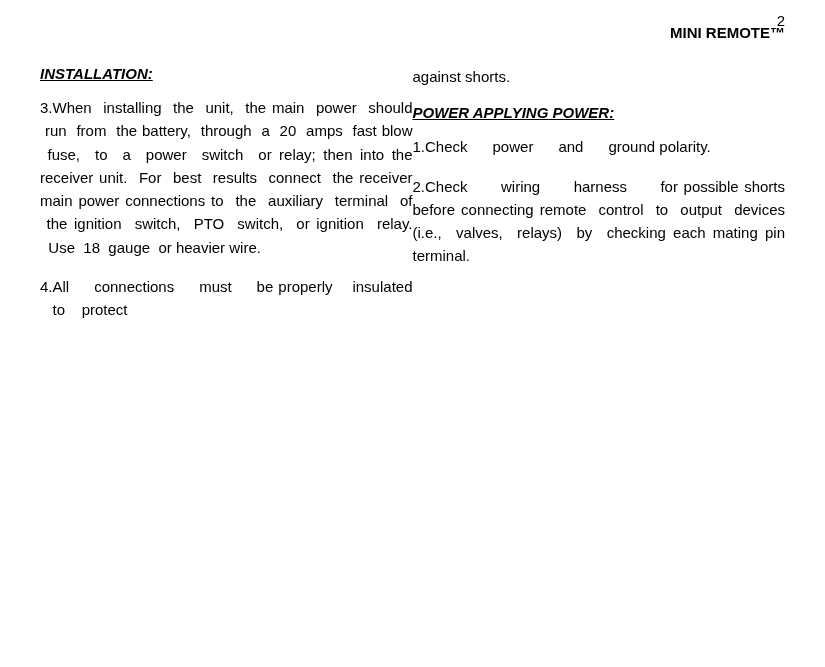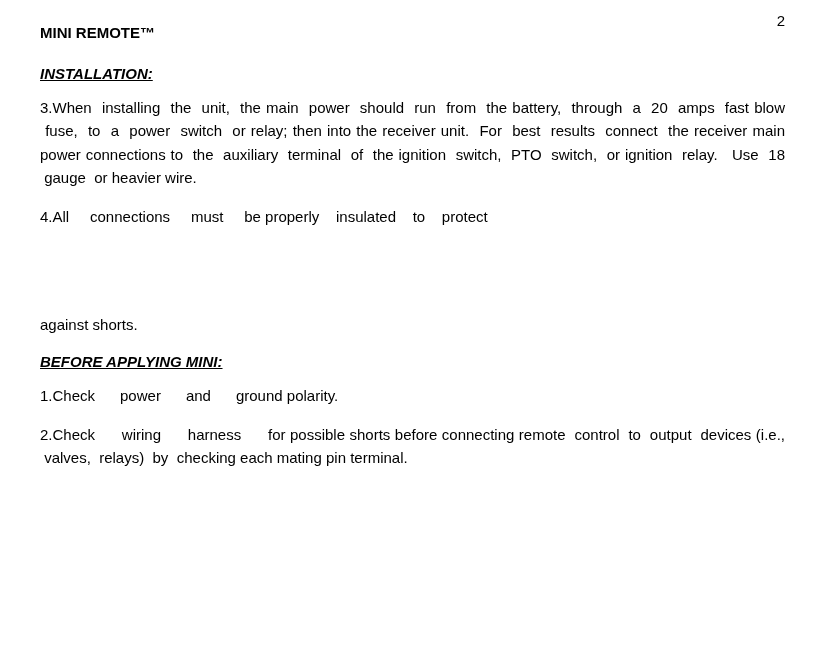--- a/index.html
+++ b/index.html
@@ -27,31 +27,29 @@
     }
 
     .page-number {
       position: absolute;
       top: 12px;
       right: 40px;
       font-size: 15px;
     }
 
     .page-title {
-      text-align: left;
+      text-align: right;
       font-weight: bold;
       font-size: 15px;
       margin-bottom: 24px;
       margin-top: 4px;
     }
 
     .content-columns {
       display: flex;
-      gap: 30px;
-      flex-direction: column;
     }
 
     .left-col {
       flex: 1;
     }
 
     .right-col {
       flex: 1;
     }
 
@@ -61,21 +59,20 @@
       text-decoration: underline;
       font-size: 15px;
       margin-bottom: 14px;
     }
 
     .paragraph {
       font-size: 15px;
       line-height: 1.55;
       margin-bottom: 16px;
       text-align: justify;
-      margin-top: 39px;
     }
 
     .paragraph-numbered {
       font-size: 15px;
       line-height: 1.55;
       margin-bottom: 16px;
       text-align: justify;
     }
   </style>
 </head>
@@ -97,21 +94,21 @@
       </div>
 
       <div class="paragraph-numbered">
         <span>4.All &nbsp;&nbsp;&nbsp;&nbsp;connections &nbsp;&nbsp;&nbsp;&nbsp;must &nbsp;&nbsp;&nbsp;&nbsp;be properly &nbsp;&nbsp;&nbsp;insulated &nbsp;&nbsp;&nbsp;to &nbsp;&nbsp;&nbsp;protect</span>
       </div>
     </div>
 
     <div class="right-col">
       <div class="paragraph">against shorts.</div>
 
-      <div class="section-heading">BEFORE APPLYING MINI:</div>
+      <div class="section-heading">POWER APPLYING POWER:</div>
 
       <div class="paragraph-numbered">
         <span>1.Check &nbsp;&nbsp;&nbsp;&nbsp;&nbsp;power &nbsp;&nbsp;&nbsp;&nbsp;&nbsp;and &nbsp;&nbsp;&nbsp;&nbsp;&nbsp;ground polarity.</span>
       </div>
 
       <div class="paragraph-numbered">
         <span>2.Check &nbsp;&nbsp;&nbsp;&nbsp;&nbsp;wiring &nbsp;&nbsp;&nbsp;&nbsp;&nbsp;harness &nbsp;&nbsp;&nbsp;&nbsp;&nbsp;for possible shorts before connecting remote &nbsp;control &nbsp;to &nbsp;output &nbsp;devices (i.e., &nbsp;valves, &nbsp;relays) &nbsp;by &nbsp;checking each mating pin terminal.</span>
       </div>
 
     </div>

